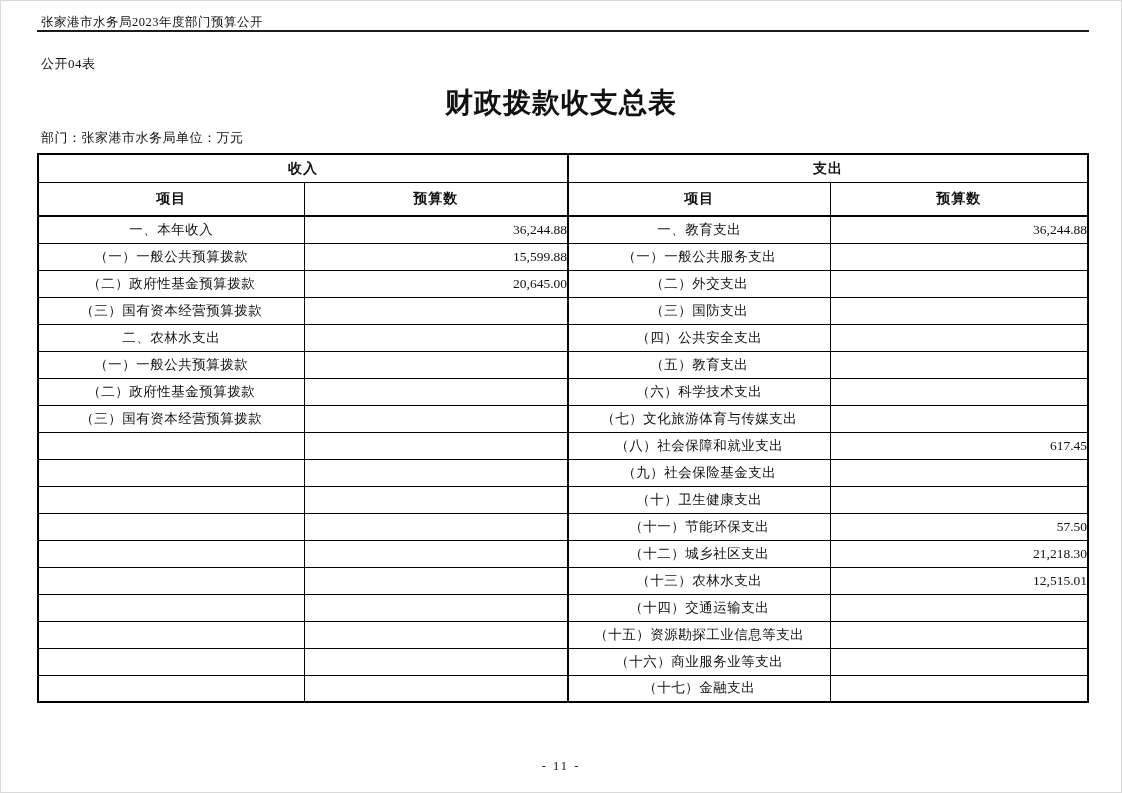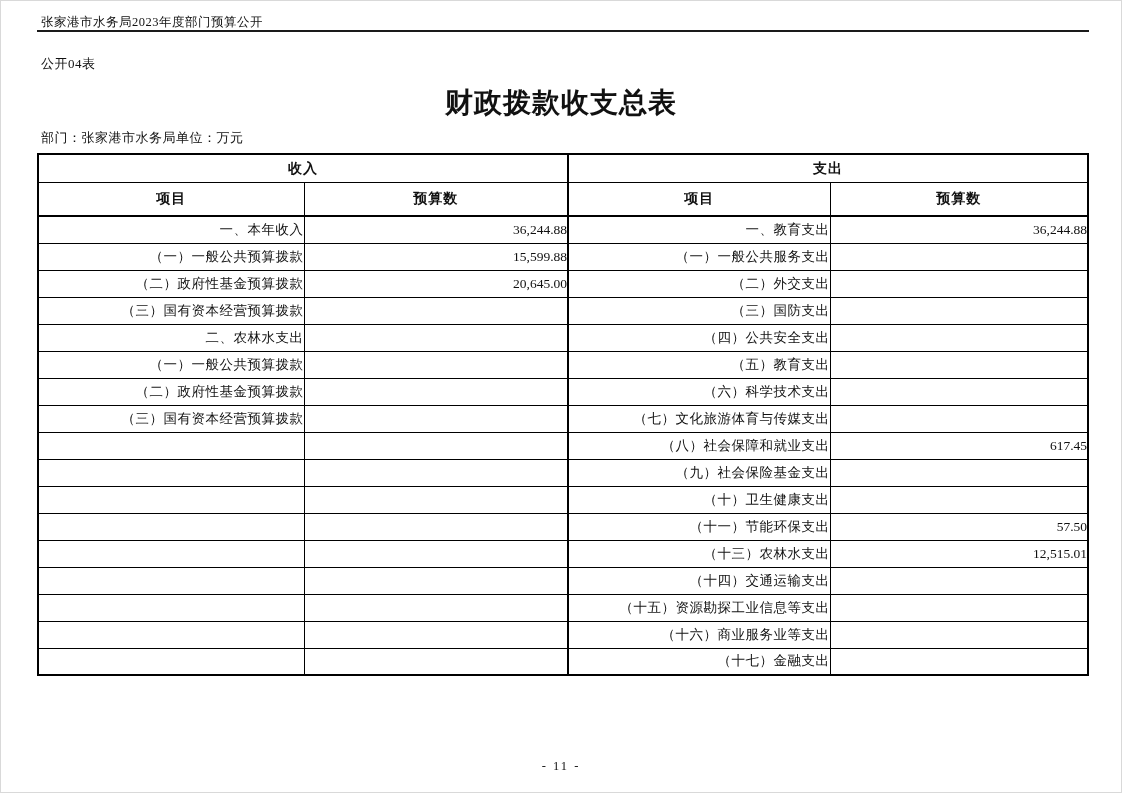--- a/index.html
+++ b/index.html
@@ -89,21 +89,21 @@
     font-size: 14px;
     font-weight: bold;
     text-align: center;
     letter-spacing: 1px;
     border-bottom: 2px solid #000000;
   }
   tbody tr { height: 27px; }
   tbody td { font-size: 13.5px; }
   td.item, th.mid-l, td.mid-l { }
   td.item {
-    text-align: right;
+    text-align: center;
     padding-left: 5px;
     letter-spacing: 0.5px;
   }
   td.num {
     text-align: right;
     padding-right: 6px;
   }
   .mid-l { border-left: 2px solid #000000 !important; }
   .footer {
     position: absolute;
@@ -221,20 +221,26 @@
         </tr>
         <tr>
           <td class="item"></td>
           <td class="num"></td>
           <td class="item mid-l">（十一）节能环保支出</td>
           <td class="num">57.50</td>
         </tr>
         <tr>
           <td class="item"></td>
           <td class="num"></td>
+          <td class="item mid-l">（十二）城乡社区支出</td>
+          <td class="num">21,218.30</td>
+        </tr>
+        <tr>
+          <td class="item"></td>
+          <td class="num"></td>
           <td class="item mid-l">（十三）农林水支出</td>
           <td class="num">12,515.01</td>
         </tr>
         <tr>
           <td class="item"></td>
           <td class="num"></td>
           <td class="item mid-l">（十四）交通运输支出</td>
           <td class="num"></td>
         </tr>
         <tr>

